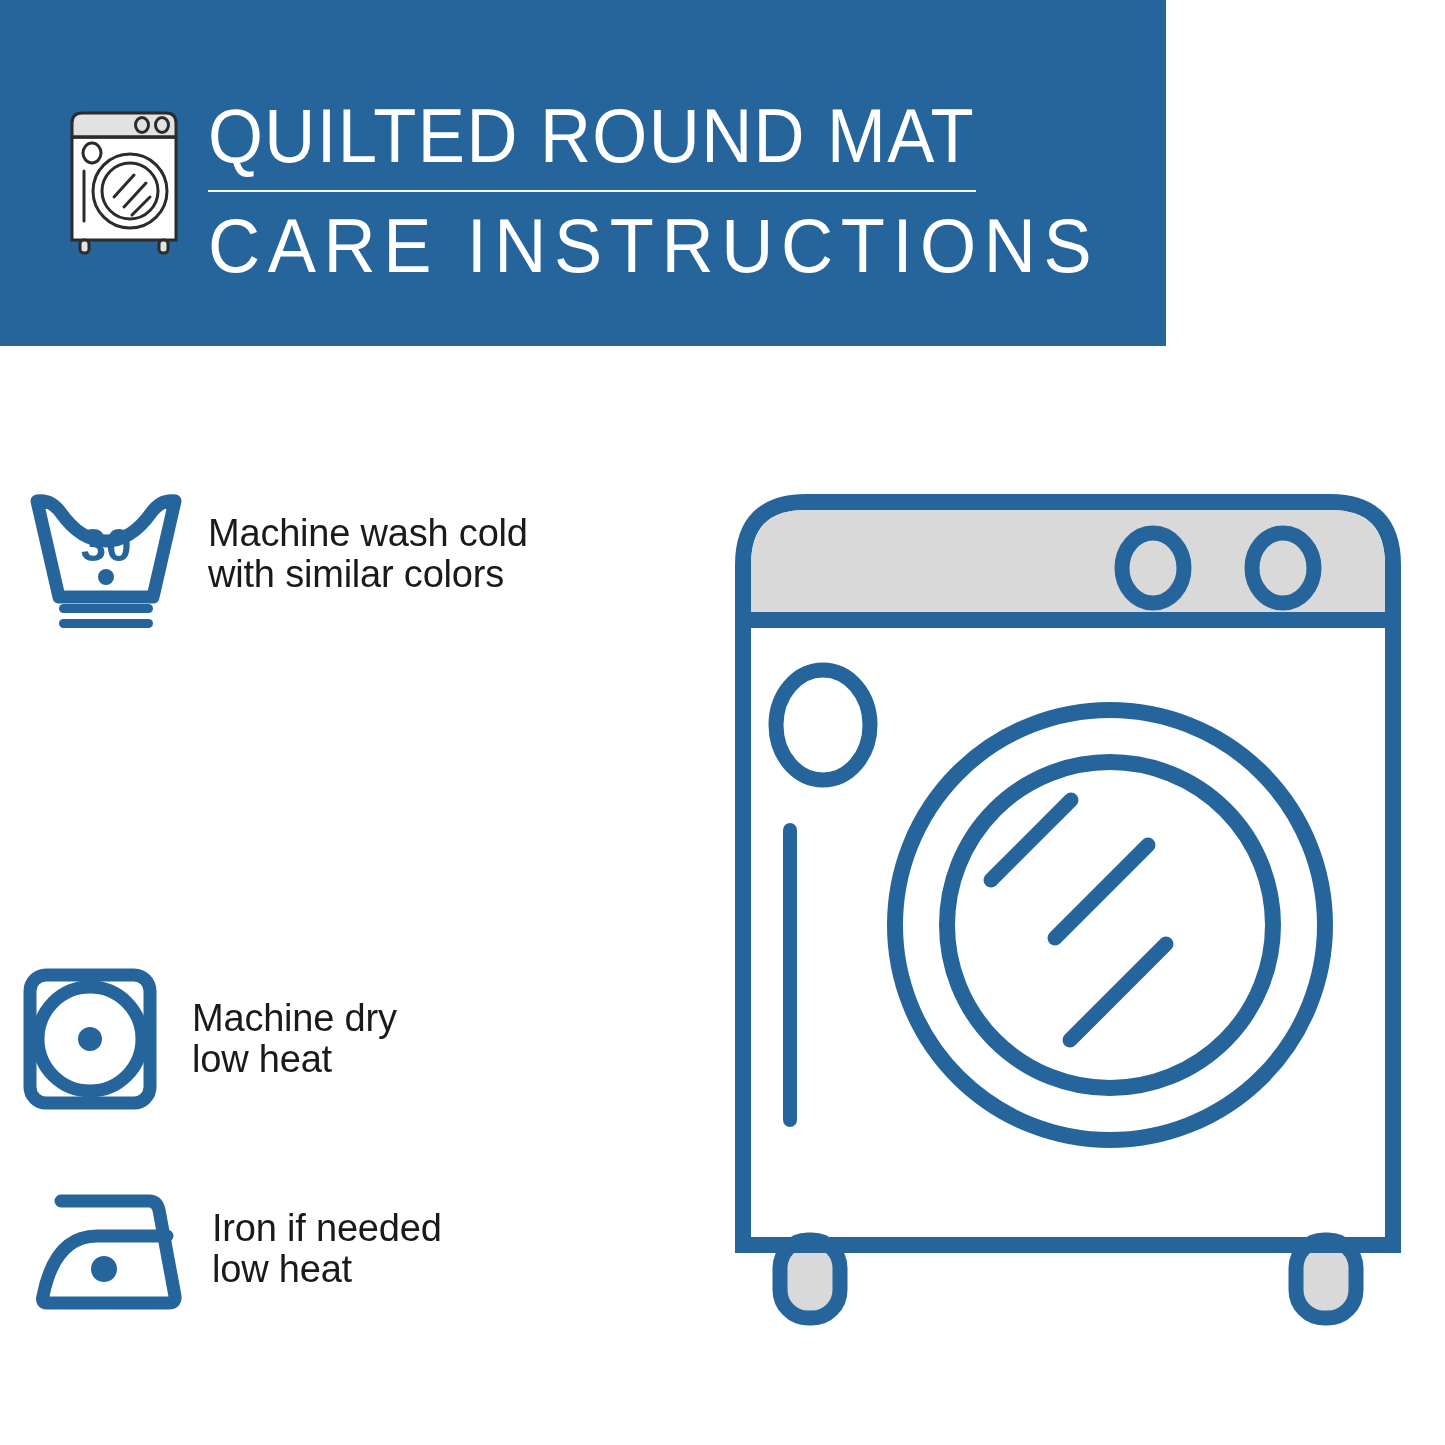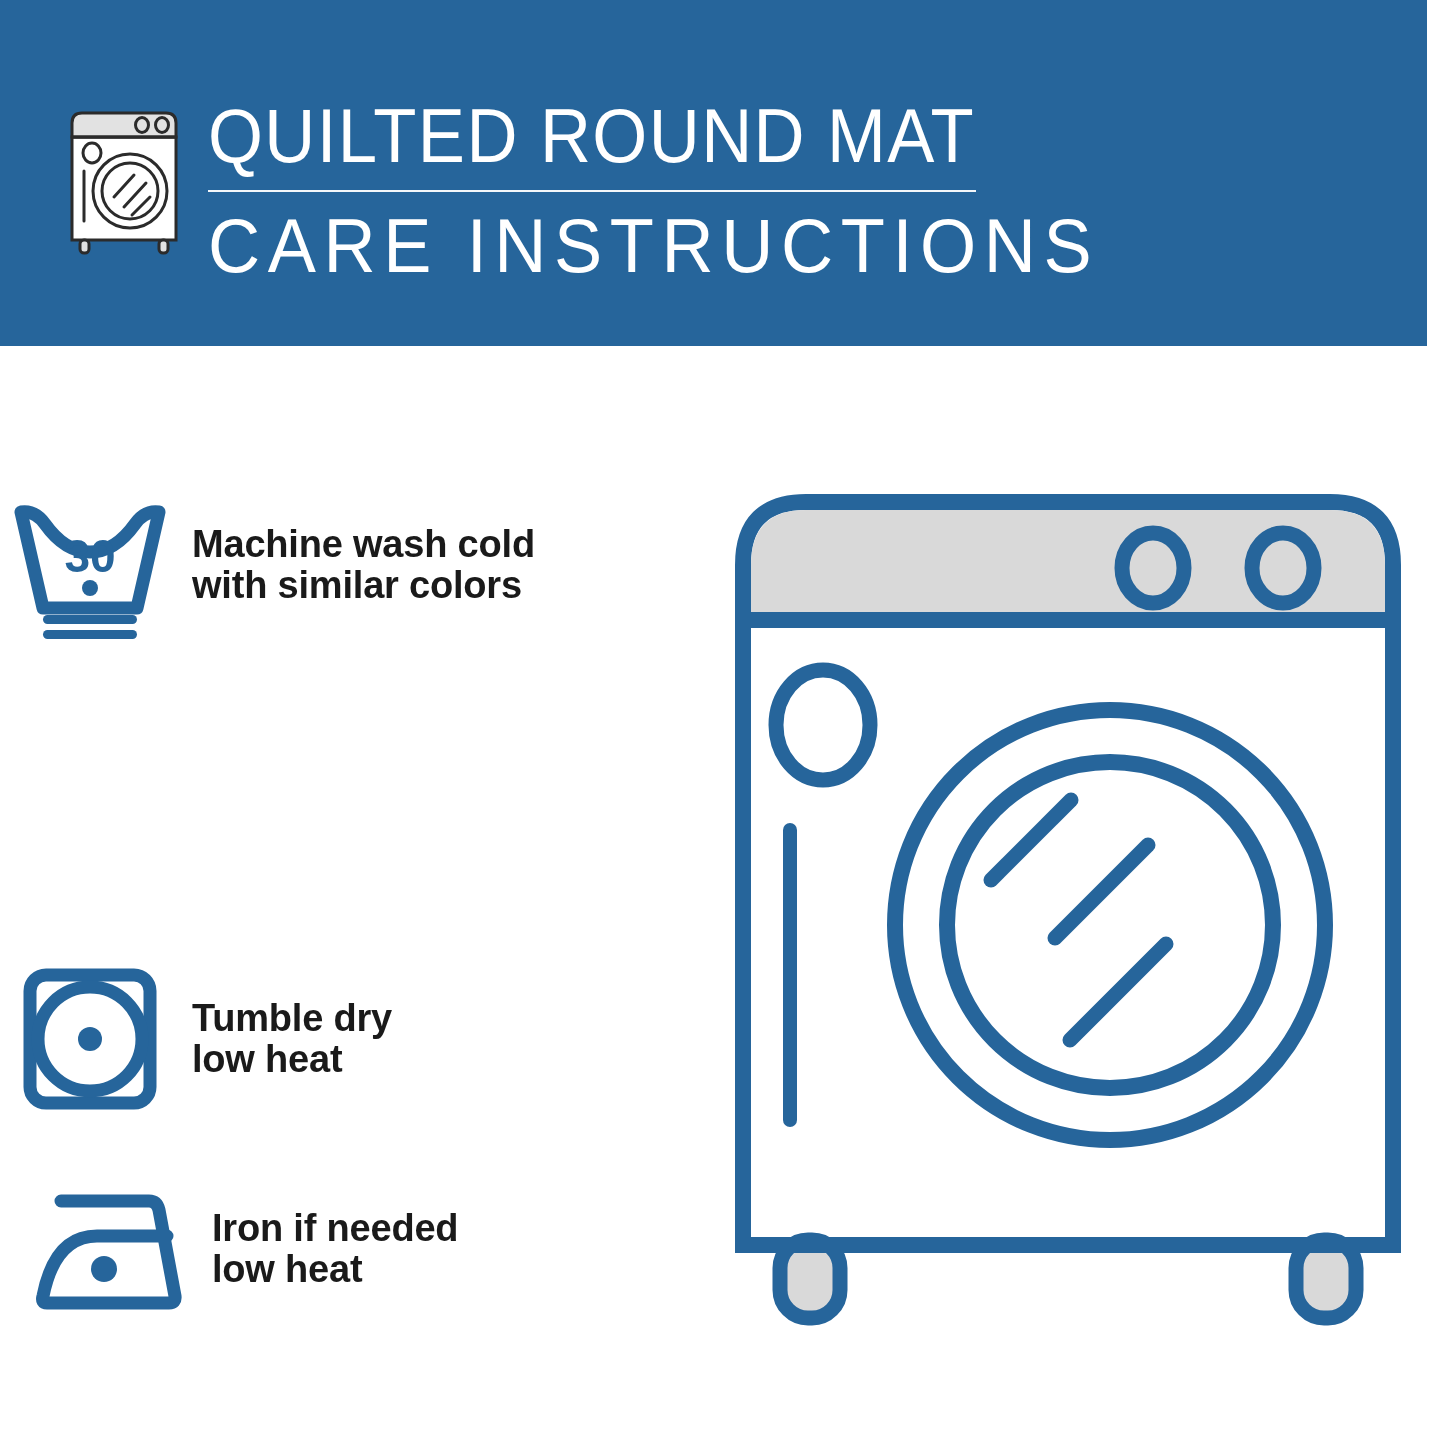--- a/index.html
+++ b/index.html
@@ -16,21 +16,21 @@
     height: 1445px;
     background: #ffffff;
     overflow: hidden;
   }
 
   
   #header-band {
     position: absolute;
     left: 0;
     top: 0;
-    width: 1427px;
+    width: 1166px;
     height: 346px;
     background: #26659b;
   }
   #header-logo {
     position: absolute;
     left: 62px;
     top: 103px;
     width: 124px;
     height: 152px;
   }
@@ -91,26 +91,26 @@
     min-width: 180px;
     display: flex;
     justify-content: center;
     align-items: center;
   }
   .care-text {
     font-size: 38px;
     line-height: 41px;
     color: #1a1a1a;
     letter-spacing: -0.2px;
-    font-weight: 700;
+    font-weight: 400;
     padding-left: 12px;
   }
   .care-text span { display: block; }
 
-  #care-row-0 { top: 144px; }
+  #care-row-0 { top: 133px; padding-left: 16px; }
   #care-row-1 { top: 390px; }
   #care-row-2 { top: 618px; }
   #care-row-3 { top: 828px; margin-left: 20px; }
 
   
   #washer-illustration {
     position: absolute;
     left: 718px;
     top: 470px;
     width: 700px;
@@ -179,21 +179,21 @@
 
     <div class="care-row" id="care-row-2">
       <div class="care-icon">
         <svg viewBox="0 0 170 150" width="170" height="150" aria-hidden="true">
           <rect x="25" y="11" width="120" height="128" rx="16" fill="none" stroke="#26659b" stroke-width="13"></rect>
           <circle cx="85" cy="75" r="52" fill="none" stroke="#26659b" stroke-width="13"></circle>
           <circle cx="85" cy="75" r="12" fill="#26659b"></circle>
         </svg>
       </div>
       <div class="care-text">
-        <span>Tumble dry</span>
+        <span>Machine dry</span>
         <span>low heat</span>
       </div>
     </div>
 
     <div class="care-row" id="care-row-3">
       <div class="care-icon">
         <svg viewBox="0 0 170 150" width="170" height="150" aria-hidden="true">
           <path d="M36 27 L124 27 Q132 27 134 36 L150 122 Q151 129 144 129
                    L22 129 Q16 129 18 122 Q30 62 72 62 L142 62" fill="none" stroke="#26659b" stroke-width="13" stroke-linejoin="round" stroke-linecap="round"></path>
           <circle cx="79" cy="95" r="13" fill="#26659b"></circle>

